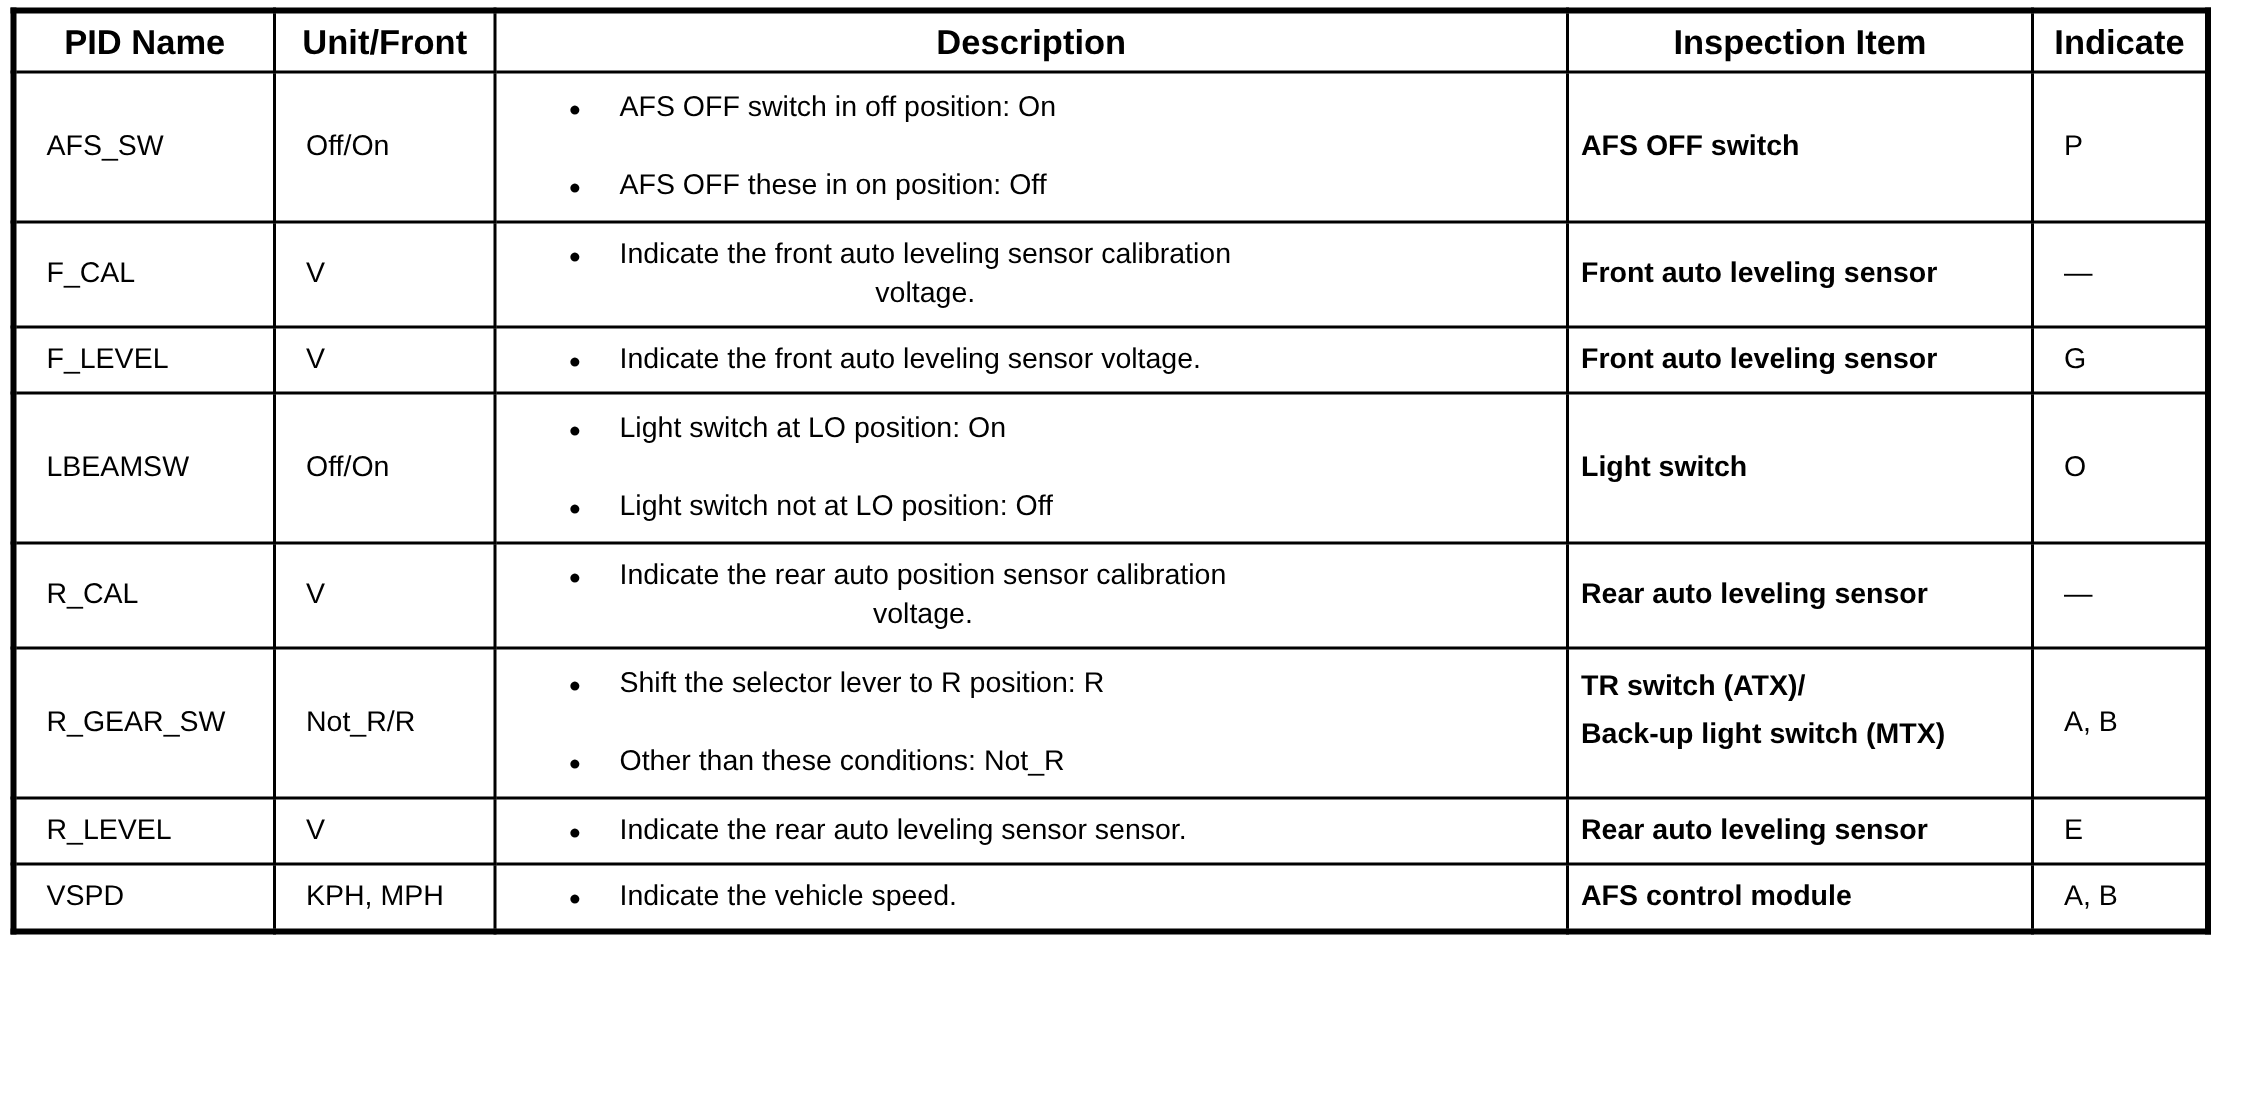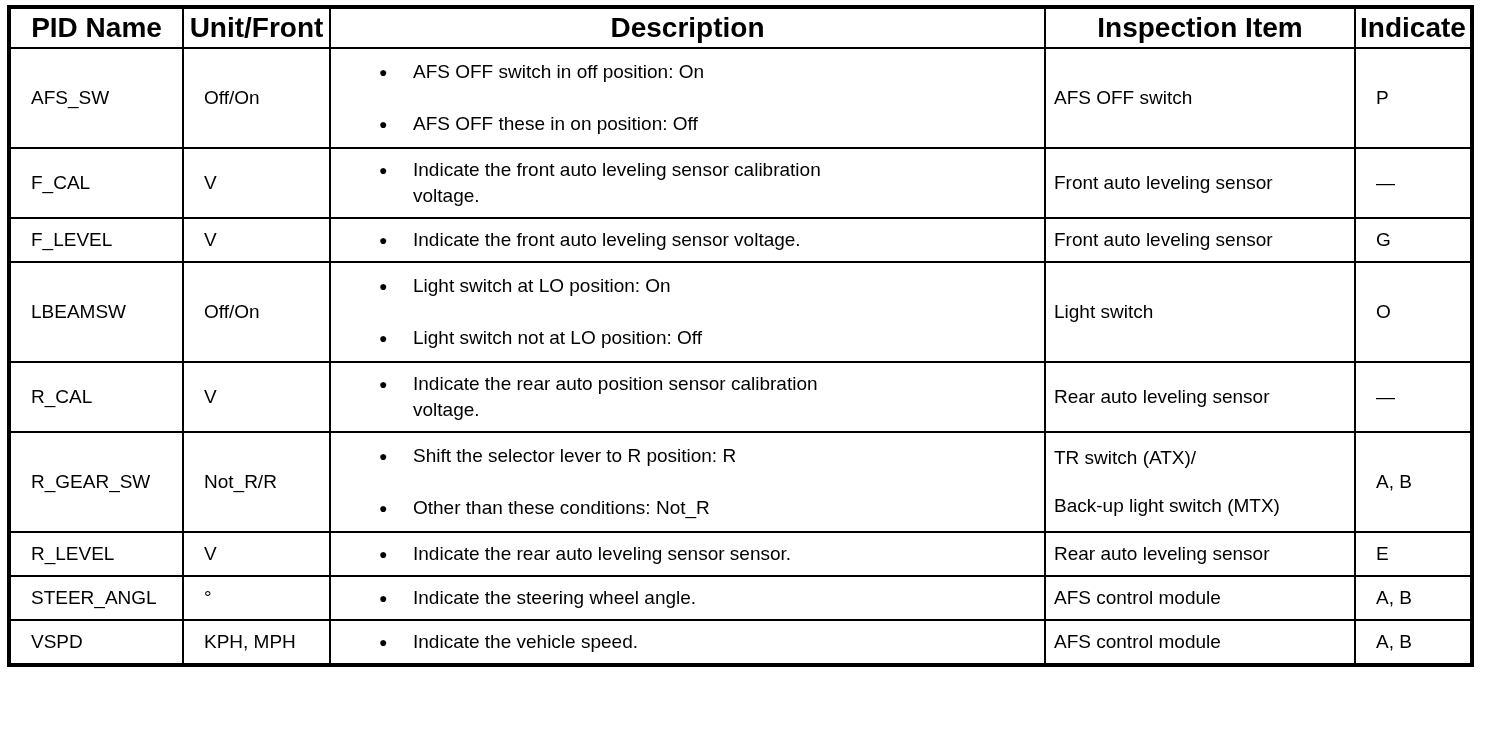--- a/index.html
+++ b/index.html
@@ -25,21 +25,21 @@
   col.c4 { width: 310px; }
   col.c5 { width: 117px; }
   th, td {
     border: 2px solid #000000;
     padding: 0;
     vertical-align: middle;
     overflow: hidden;
   }
   th {
     font-weight: bold;
-    font-size: 28px;
+    font-size: 23px;
     text-align: center;
     height: 38px;
   }
   td {
     font-size: 19px;
   }
   tr.row-short td { height: 42px; }
   tr.row-med   td { height: 68px; }
   tr.row-tall  td { height: 98px; }
 
@@ -59,39 +59,41 @@
     justify-content: space-between;
     padding-top: 10px;
     padding-bottom: 10px;
   }
   tr.row-tall  .v-stack { height: 98px; }
   tr.row-med   .v-stack { height: 68px; }
   tr.row-short .v-stack { height: 42px; }
 
   .desc-stack { padding-left: 48px; padding-right: 8px; }
   .insp-stack { padding-left: 8px;  padding-right: 4px; }
-  tr .insp-stack.n2 { padding-top: 13px; padding-bottom: 13px; }
+  tr .insp-stack.n2 { padding-top: 13px; padding-bottom: 29px; }
 
   .bullet-item {
     display: flex;
     align-items: flex-start;
   }
   .bullet-glyph {
     flex: 0 0 34px;
     width: 34px;
     font-size: 14px;
     line-height: 26px;
   }
   .bullet-text {
     white-space: pre-line;
     line-height: 26px;
+    text-align: center;
   }
   .insp-line {
     line-height: 24px;
     white-space: nowrap;
+    font-weight: bold;
   }
 </style>
 </head>
 <body>
 
 <table class="pid-table">
   <colgroup>
     <col class="c1">
       <col class="c2">
       <col class="c3">
@@ -243,38 +245,20 @@
           </div>
         </td>
         <td>
           <div class="v-stack insp-stack">
             <div class="insp-line">Rear auto leveling sensor</div>
           </div>
         </td>
         <td class="cell-term"><span>E</span></td>
       </tr>
       <tr class="row-short">
-        <td class="cell-pid"><span>STEER_ANGL</span></td>
-        <td class="cell-unit"><span>°</span></td>
-        <td>
-          <div class="v-stack desc-stack">
-            <div class="bullet-item">
-              <span class="bullet-glyph">●</span>
-              <span class="bullet-text">Indicate the steering wheel angle.</span>
-            </div>
-          </div>
-        </td>
-        <td>
-          <div class="v-stack insp-stack">
-            <div class="insp-line">AFS control module</div>
-          </div>
-        </td>
-        <td class="cell-term"><span>A, B</span></td>
-      </tr>
-      <tr class="row-short">
         <td class="cell-pid"><span>VSPD</span></td>
         <td class="cell-unit"><span>KPH, MPH</span></td>
         <td>
           <div class="v-stack desc-stack">
             <div class="bullet-item">
               <span class="bullet-glyph">●</span>
               <span class="bullet-text">Indicate the vehicle speed.</span>
             </div>
           </div>
         </td>

